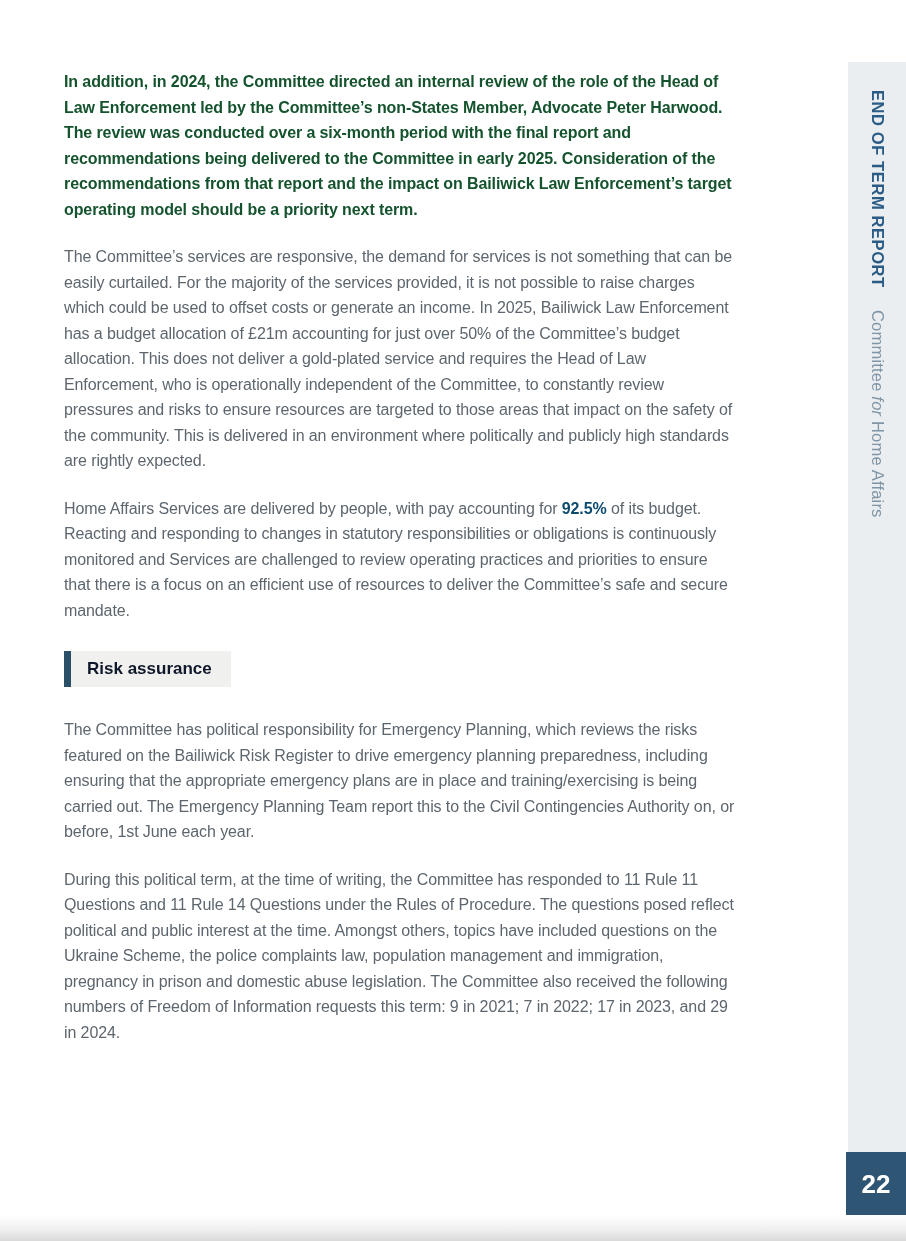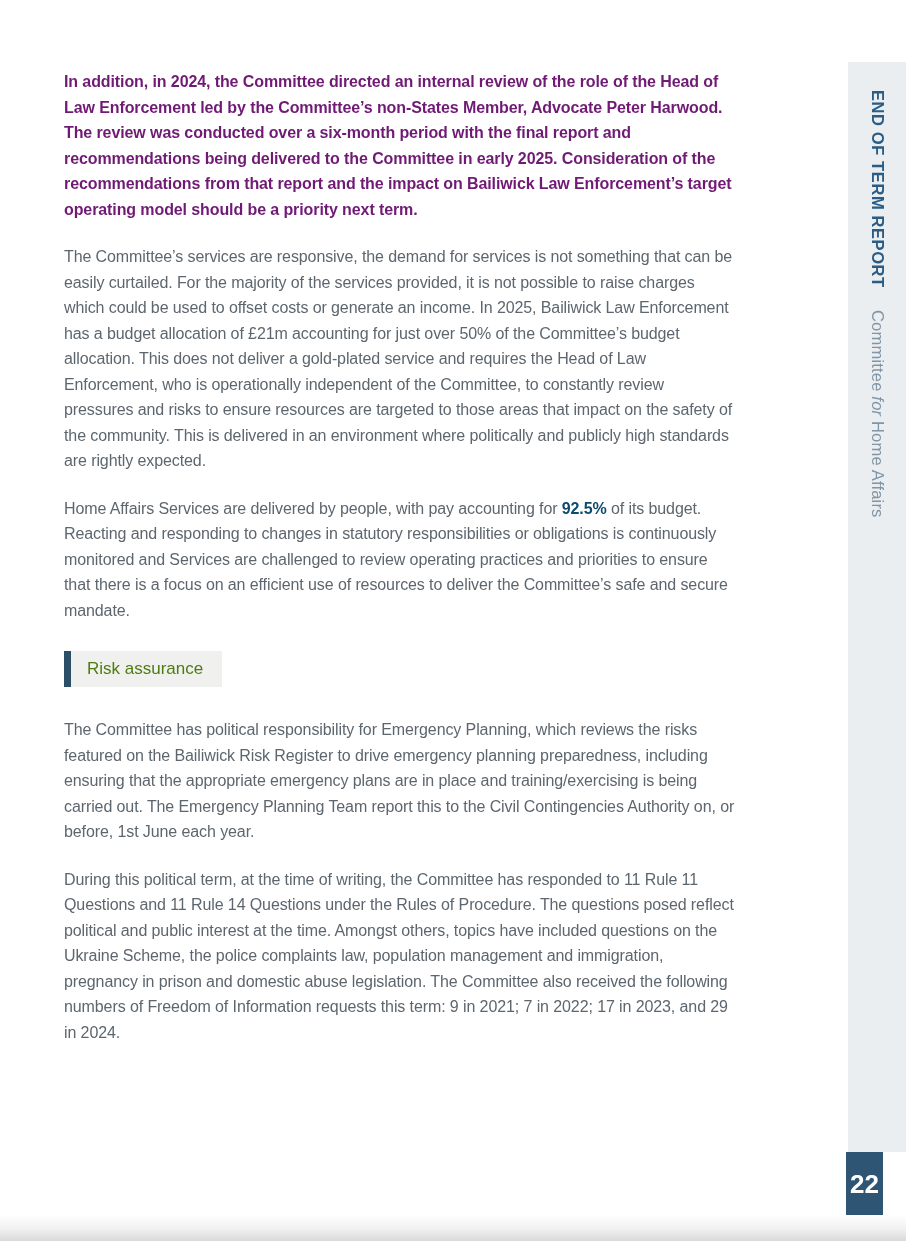--- a/index.html
+++ b/index.html
@@ -22,43 +22,43 @@
   }
   .content p {
     font-size: 16px;
     line-height: 25.5px;
     color: #5d666e;
     letter-spacing: -0.1px;
     margin: 0 0 22px 0;
   }
   p.intro {
     font-weight: 700;
-    color: #701a75;
+    color: #14532d;
   }
   .inline-bold {
     font-weight: 700;
     color: #0c4a6e;
   }
 
   
   .section-heading {
     display: flex;
     align-items: stretch;
     width: fit-content;
     margin: 28px 0 30px 0;
   }
   .heading-bar {
     width: 7px;
     background: #2c4f68;
   }
   .heading-label {
     background: #f0f0ee;
-    color: #4d7c0f;
+    color: #0f172a;
     font-size: 17px;
-    font-weight: 400;
+    font-weight: 700;
     line-height: 20px;
     padding: 8px 19px 8px 16px;
     white-space: nowrap;
   }
 
   
   .side-band {
     position: absolute;
     left: 848px;
     top: 62px;
@@ -85,21 +85,21 @@
     margin-inline-start: 22px;
     letter-spacing: 0.2px;
   }
   .band-subtitle .it { font-style: italic; }
 
   
   .page-number-box {
     position: absolute;
     left: 846px;
     top: 1152px;
-    width: 37px;
+    width: 60px;
     height: 64px;
     background: #2e5573;
     display: flex;
     align-items: center;
     justify-content: center;
   }
   .page-number-box span {
     color: #ffffff;
     font-size: 26px;
     font-weight: 700;

